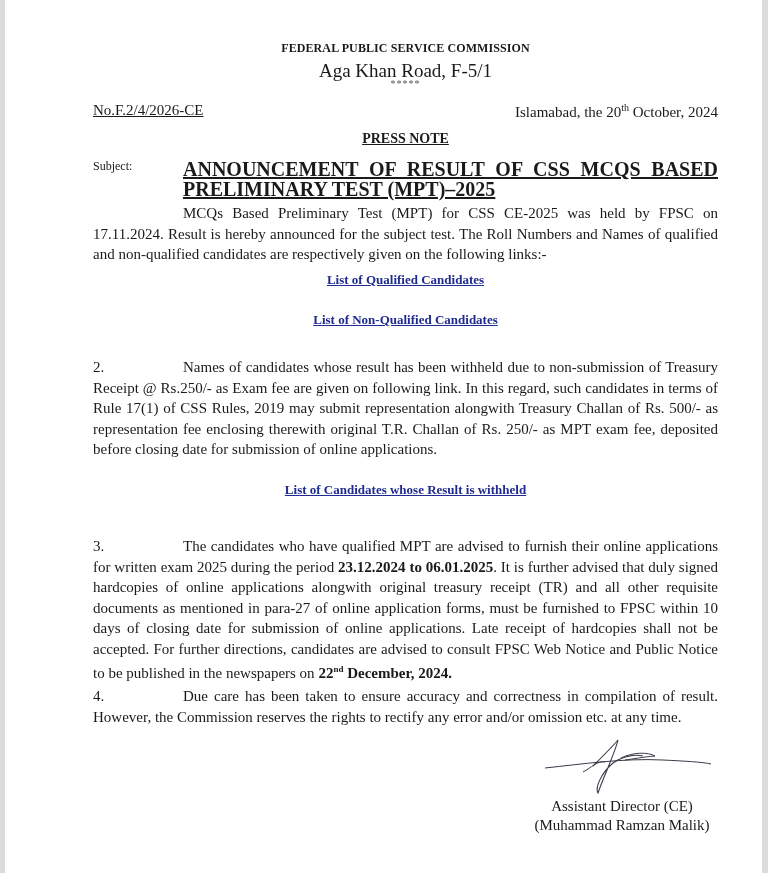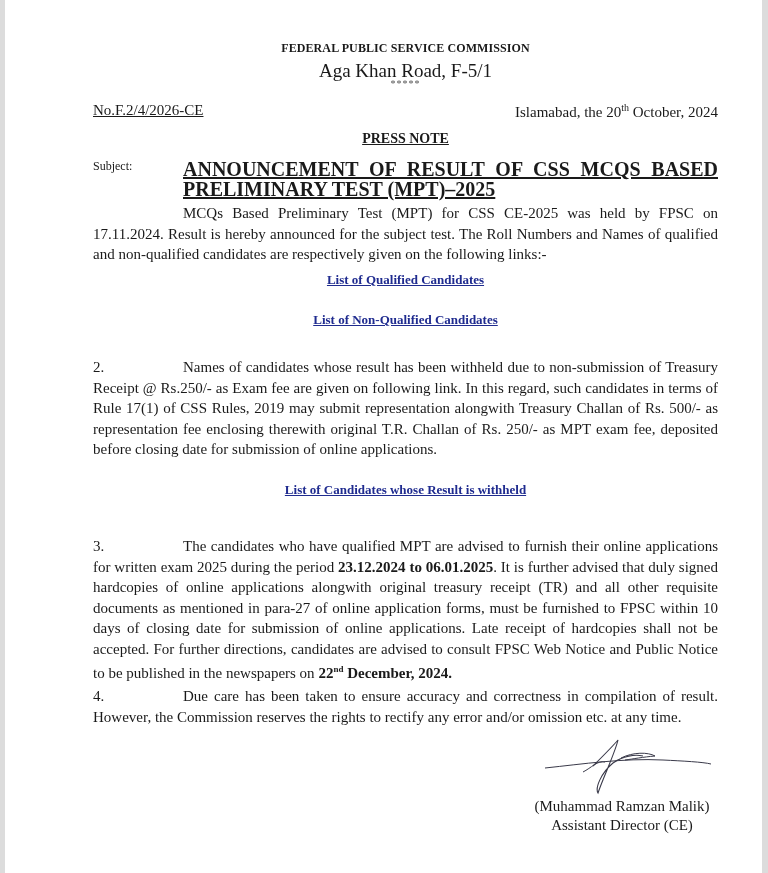--- a/index.html
+++ b/index.html
@@ -70,16 +70,16 @@
   <div class="para p4"><span class="num">4.</span><span>Due care has been taken to ensure accuracy and correctness in compilation of result. However, the Commission reserves the rights to rectify any error and/or omission etc. at any time.</span></div>
 
   <svg class="sig" viewBox="0 0 170 60">
     <path d="M2 30 C 40 26, 80 20, 120 22 C 140 23, 160 24, 168 26" stroke="#3a3a4a" stroke-width="1" fill="none"></path>
     <path d="M50 28 C 60 18, 70 8, 75 2 C 72 15, 60 40, 55 55 C 52 50, 58 35, 70 25 C 80 18, 92 16, 100 18" stroke="#3a3a4a" stroke-width="1.1" fill="none"></path>
     <path d="M40 34 C 48 30, 55 22, 62 24" stroke="#3a3a4a" stroke-width="1" fill="none"></path>
     <path d="M78 20 C 90 14, 105 14, 112 18 C 100 19, 90 21, 82 22" stroke="#3a3a4a" stroke-width="1" fill="none"></path>
   </svg>
 
   <div class="signame">
+    <div>Assistant Director (CE)</div>
     <div>(Muhammad Ramzan Malik)</div>
-    <div>Assistant Director (CE)</div>
   </div>
 </div>
 
 </body></html>

